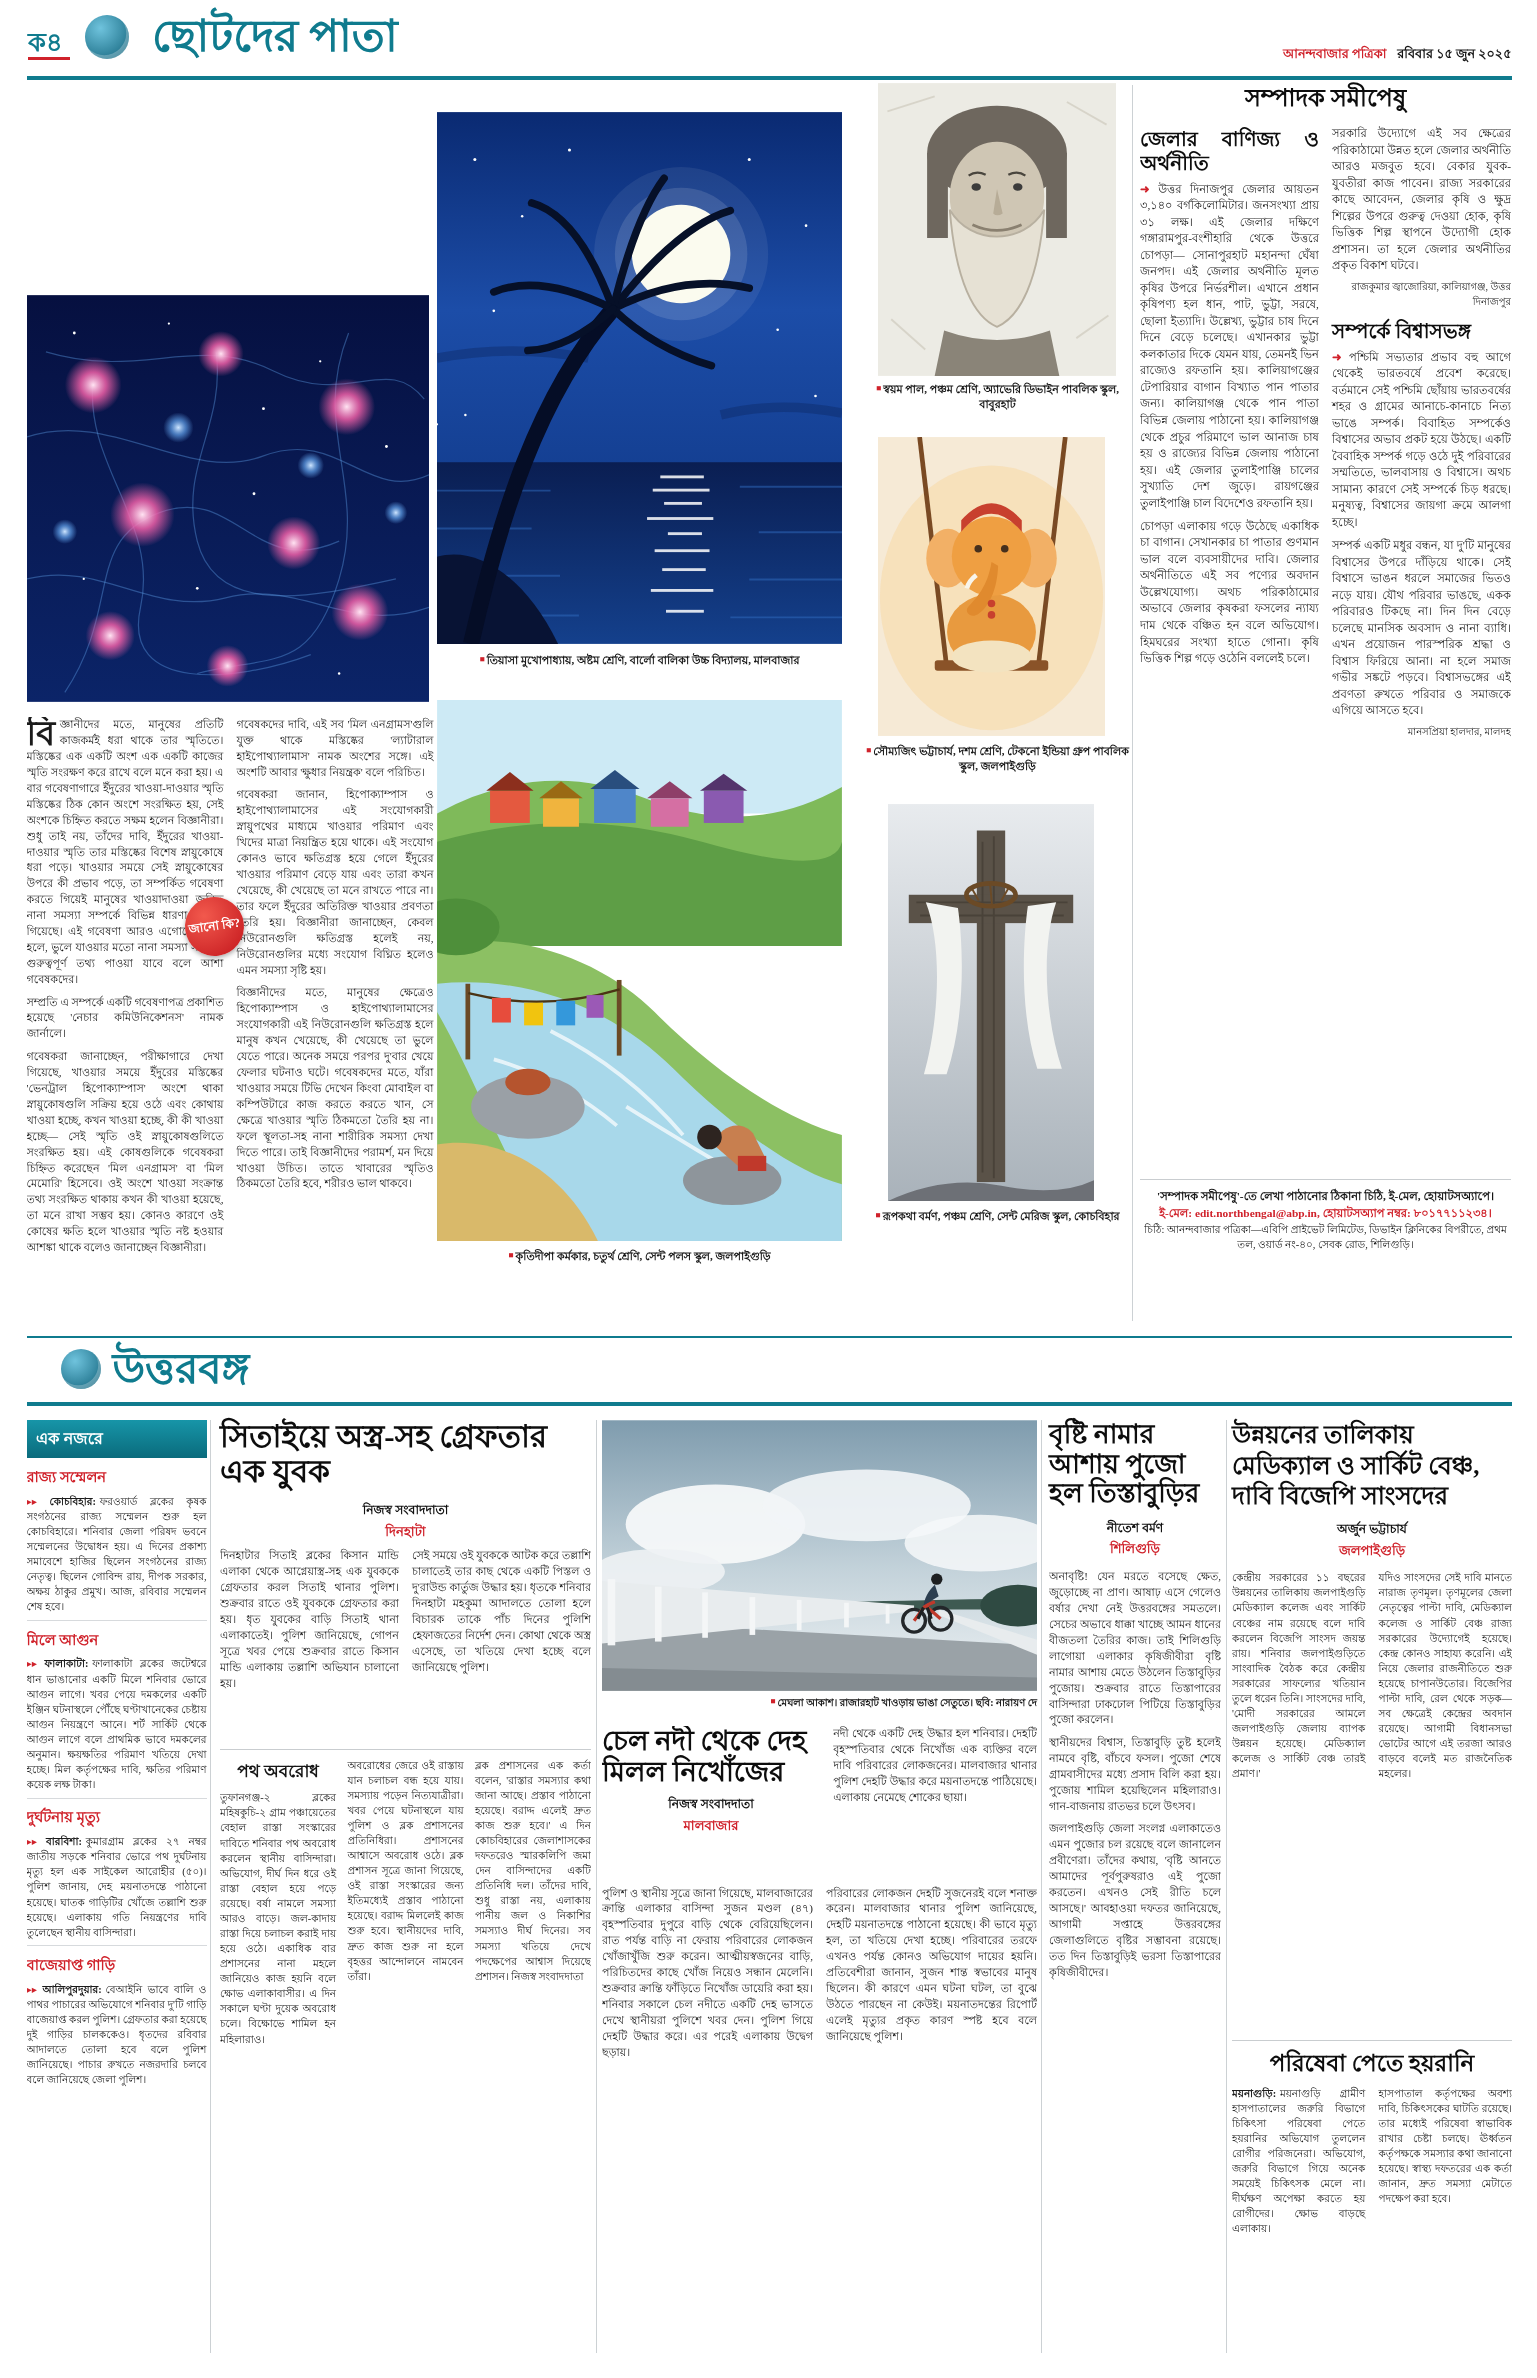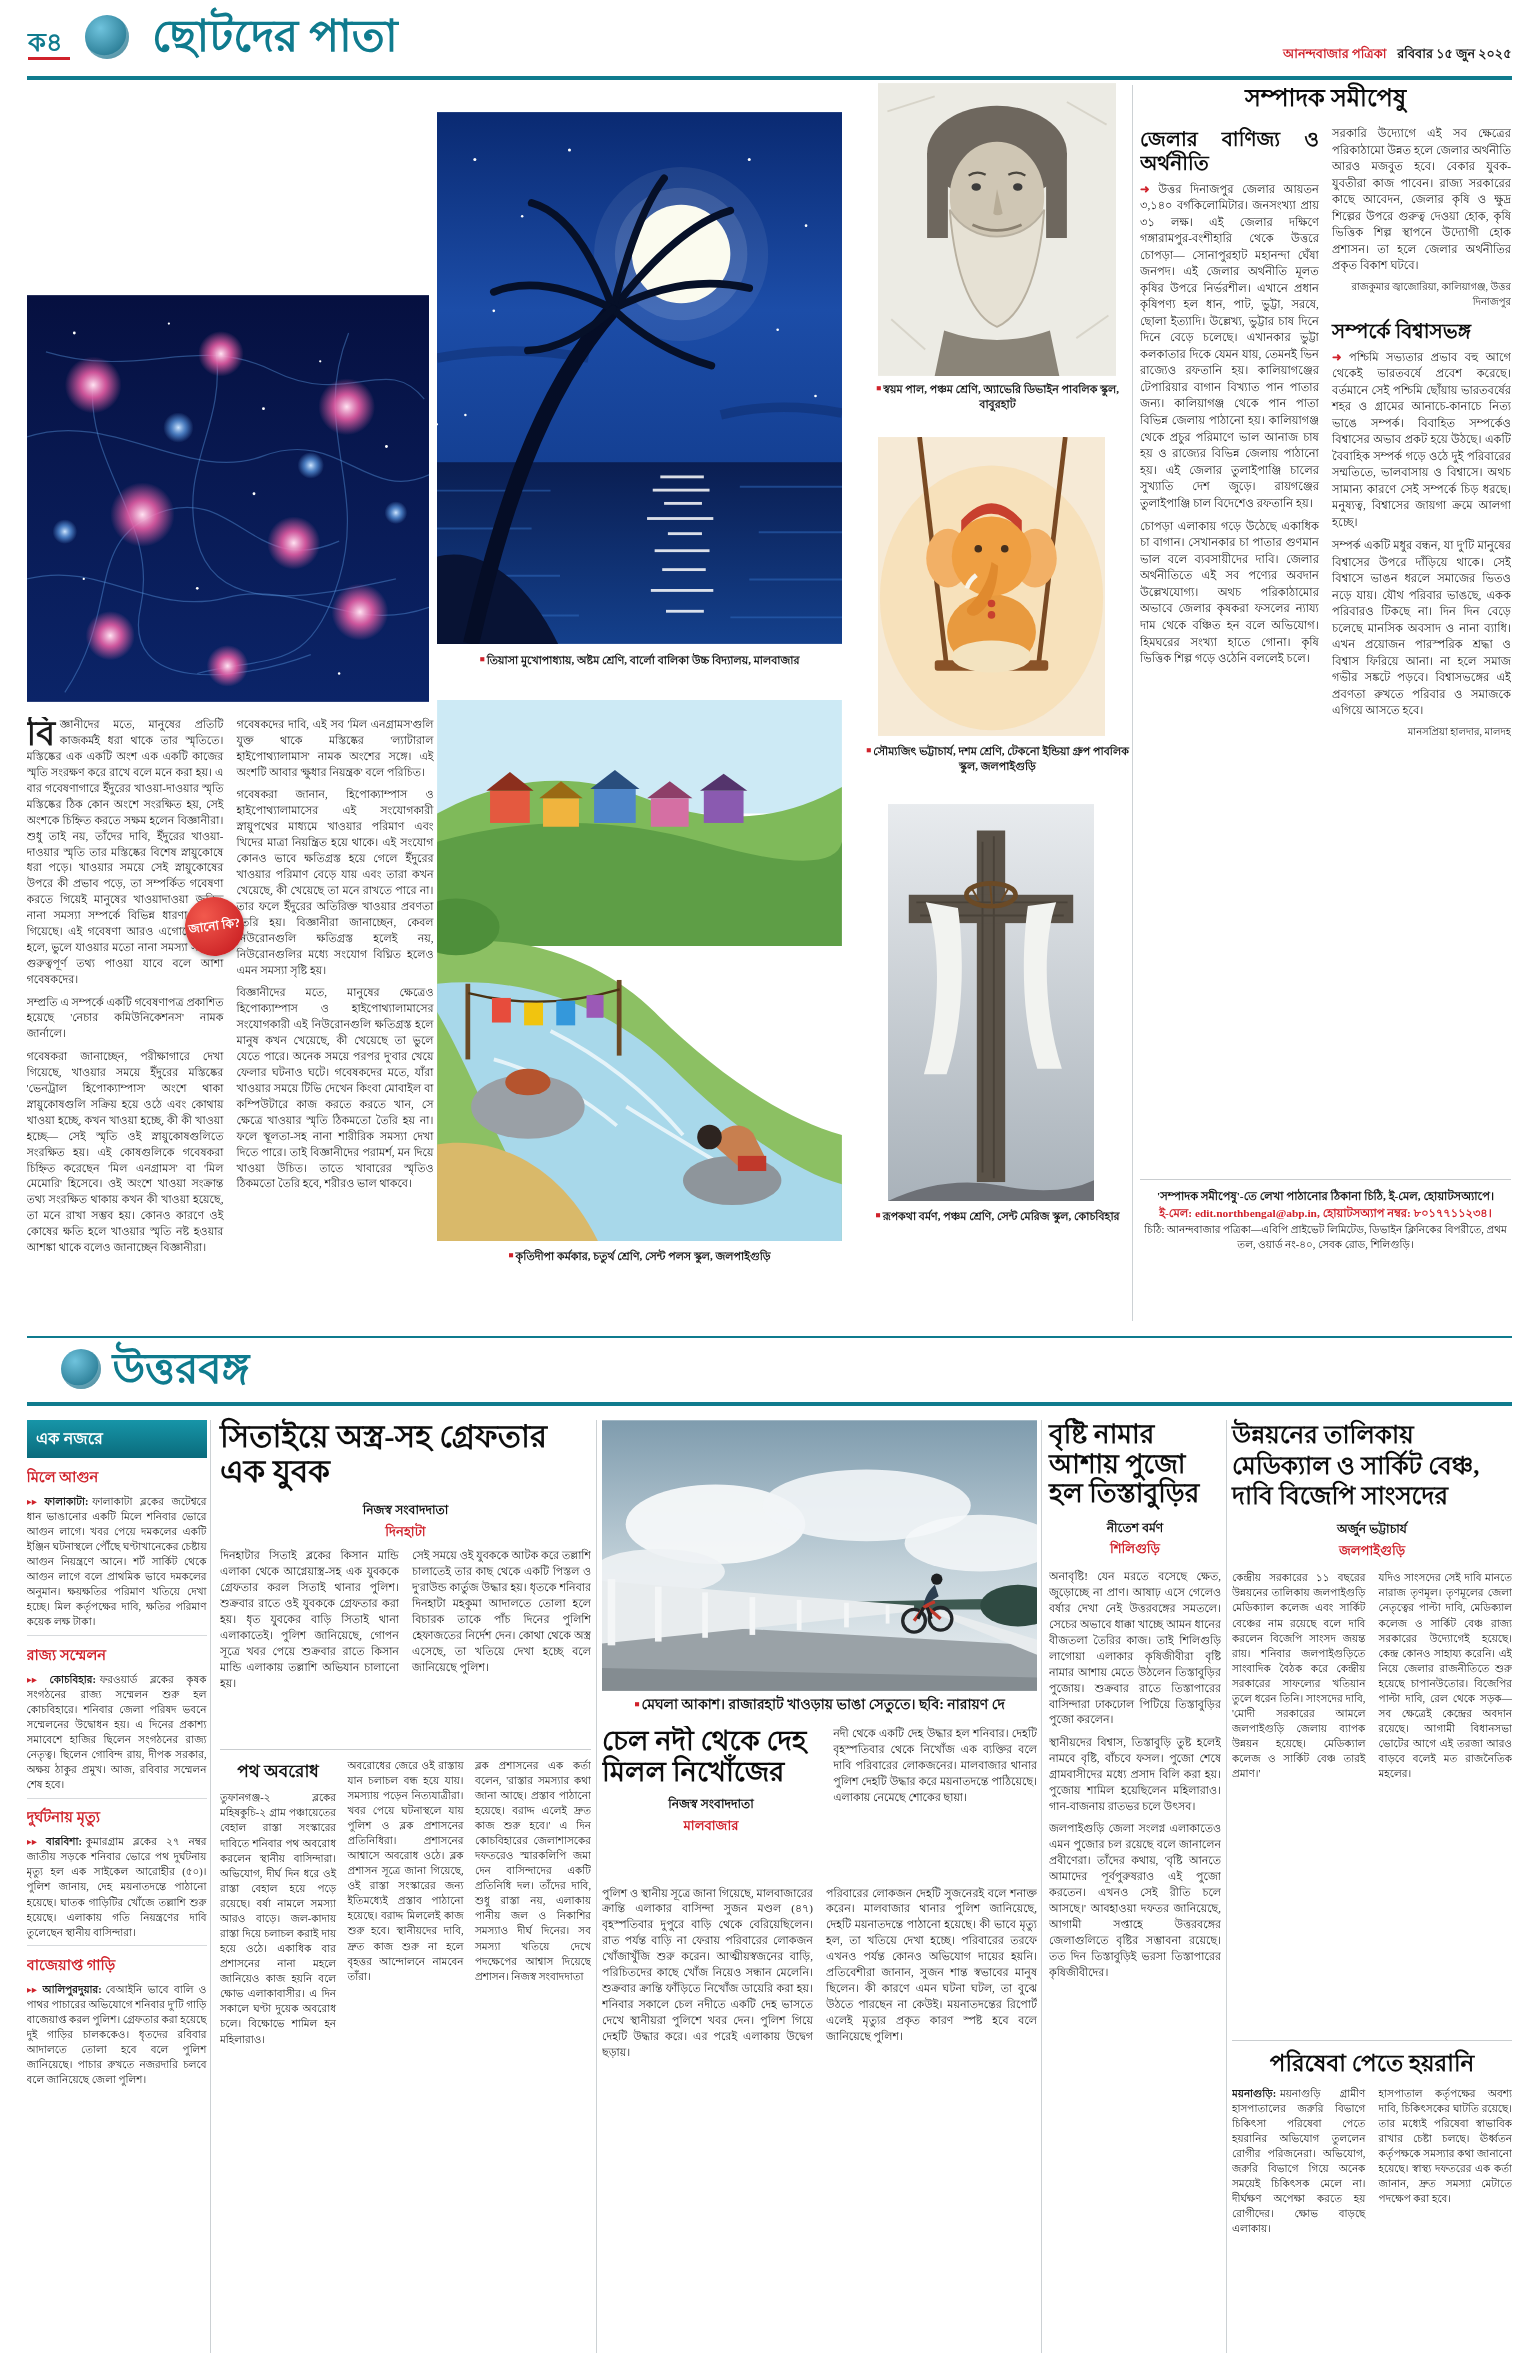--- a/index.html
+++ b/index.html
@@ -12,21 +12,21 @@
   .rule-teal{background:#0f7b8e;}
   .vrule{position:absolute;width:0.9px;background:#ccd1d4;}
   .hl{font-weight:700;color:#0d0d0d;line-height:1.12;}
   .bt{font-size:11px;line-height:1.45;text-align:justify;color:#1b1b1b;}
   .bt p{margin:0 0 6.6px 0;}
   .cols2{display:flex;gap:13.2px;}
   .cols3{display:flex;gap:11.4px;}
   .col{flex:1;min-width:0;}
   .cap{font-size:11px;font-weight:700;text-align:center;line-height:1.35;}
   .cap::before,.capl::before{content:"■ ";color:#d0222b;font-size:8.5px;vertical-align:1.9px;}
-  .capl{font-size:14px;font-weight:700;text-align:center;line-height:1.35;}
+  .capl{font-size:10px;font-weight:700;text-align:right;line-height:1.35;}
   .byline{text-align:center;font-weight:700;font-size:12.3px;color:#111;}
   .place{text-align:center;font-weight:700;font-size:13.2px;color:#d0222b;margin-top:0.9px;}
   .dropcap{float:left;font-size:34px;line-height:.85;font-weight:700;padding:2.8px 4.7px 0 0;}
   .know{width:59px;height:59px;border-radius:50%;background:radial-gradient(circle at 35% 30%,#f2594d,#c3161c);
         color:#fff;display:flex;align-items:center;justify-content:center;font-weight:700;font-size:12.3px;
         transform:rotate(-8deg);box-shadow:0 1.9px 5.7px rgba(0,0,0,.35);text-align:center;}
   .masthead-circle{border-radius:50%;background:radial-gradient(circle at 35% 30%,#6fc3dd,#0d5f77);
         box-shadow:inset -2.8px -3.8px 0 rgba(255,255,255,.25);}
   .glance-head{background:linear-gradient(180deg,#1795a8,#0a6existing);background:linear-gradient(180deg,#1795a8,#0a6b7c);
         color:#fff;font-weight:700;font-size:16px;padding:5.7px 9.5px;font-family:"Liberation Sans","DejaVu Sans",sans-serif;}
@@ -350,29 +350,29 @@
 
   <div class="vrule" style="left:210px;top:1420px;height:933px;"></div>
   <div class="vrule" style="left:596px;top:1420px;height:933px;"></div>
   <div class="vrule" style="left:1041px;top:1420px;height:933px;"></div>
   <div class="vrule" style="left:1226px;top:1420px;height:933px;"></div>
 
   <div class="abs" style="left:26.5px;top:1420px;width:180px;height:933px;overflow:hidden;">
     <div class="glance-head">এক নজরে</div>
 
     <div class="gitem">
+      <div class="gitem-head">রাজ্য সম্মেলন</div>
+      <p class="bt" style="font-size:10.4px;margin:0;">
+        <span class="arr"></span><span class="gplace">কোচবিহার:</span><span>ফরওয়ার্ড ব্লকের কৃষক সংগঠনের রাজ্য সম্মেলন শুরু হল কোচবিহারে। শনিবার জেলা পরিষদ ভবনে সম্মেলনের উদ্বোধন হয়। এ দিনের প্রকাশ্য সমাবেশে হাজির ছিলেন সংগঠনের রাজ্য নেতৃত্ব। ছিলেন গোবিন্দ রায়, দীপক সরকার, অক্ষয় ঠাকুর প্রমুখ। আজ, রবিবার সম্মেলন শেষ হবে।</span>
+      </p>
+    </div>
+    <div class="gitem">
       <div class="gitem-head">মিলে আগুন</div>
       <p class="bt" style="font-size:10.4px;margin:0;">
         <span class="arr"></span><span class="gplace">ফালাকাটা:</span><span>ফালাকাটা ব্লকের জটেশ্বরে ধান ভাঙানোর একটি মিলে শনিবার ভোরে আগুন লাগে। খবর পেয়ে দমকলের একটি ইঞ্জিন ঘটনাস্থলে পৌঁছে ঘণ্টাখানেকের চেষ্টায় আগুন নিয়ন্ত্রণে আনে। শর্ট সার্কিট থেকে আগুন লাগে বলে প্রাথমিক ভাবে দমকলের অনুমান। ক্ষয়ক্ষতির পরিমাণ খতিয়ে দেখা হচ্ছে। মিল কর্তৃপক্ষের দাবি, ক্ষতির পরিমাণ কয়েক লক্ষ টাকা।</span>
-      </p>
-    </div>
-    <div class="gitem">
-      <div class="gitem-head">রাজ্য সম্মেলন</div>
-      <p class="bt" style="font-size:10.4px;margin:0;">
-        <span class="arr"></span><span class="gplace">কোচবিহার:</span><span>ফরওয়ার্ড ব্লকের কৃষক সংগঠনের রাজ্য সম্মেলন শুরু হল কোচবিহারে। শনিবার জেলা পরিষদ ভবনে সম্মেলনের উদ্বোধন হয়। এ দিনের প্রকাশ্য সমাবেশে হাজির ছিলেন সংগঠনের রাজ্য নেতৃত্ব। ছিলেন গোবিন্দ রায়, দীপক সরকার, অক্ষয় ঠাকুর প্রমুখ। আজ, রবিবার সম্মেলন শেষ হবে।</span>
       </p>
     </div>
     <div class="gitem">
       <div class="gitem-head">দুর্ঘটনায় মৃত্যু</div>
       <p class="bt" style="font-size:10.4px;margin:0;">
         <span class="arr"></span><span class="gplace">বারবিশা:</span><span>কুমারগ্রাম ব্লকের ২৭ নম্বর জাতীয় সড়কে শনিবার ভোরে পথ দুর্ঘটনায় মৃত্যু হল এক সাইকেল আরোহীর (৫০)। পুলিশ জানায়, দেহ ময়নাতদন্তে পাঠানো হয়েছে। ঘাতক গাড়িটির খোঁজে তল্লাশি শুরু হয়েছে। এলাকায় গতি নিয়ন্ত্রণের দাবি তুলেছেন স্থানীয় বাসিন্দারা।</span>
       </p>
     </div>
     <div class="gitem" style="border-bottom:none;">
       <div class="gitem-head">বাজেয়াপ্ত গাড়ি</div>

